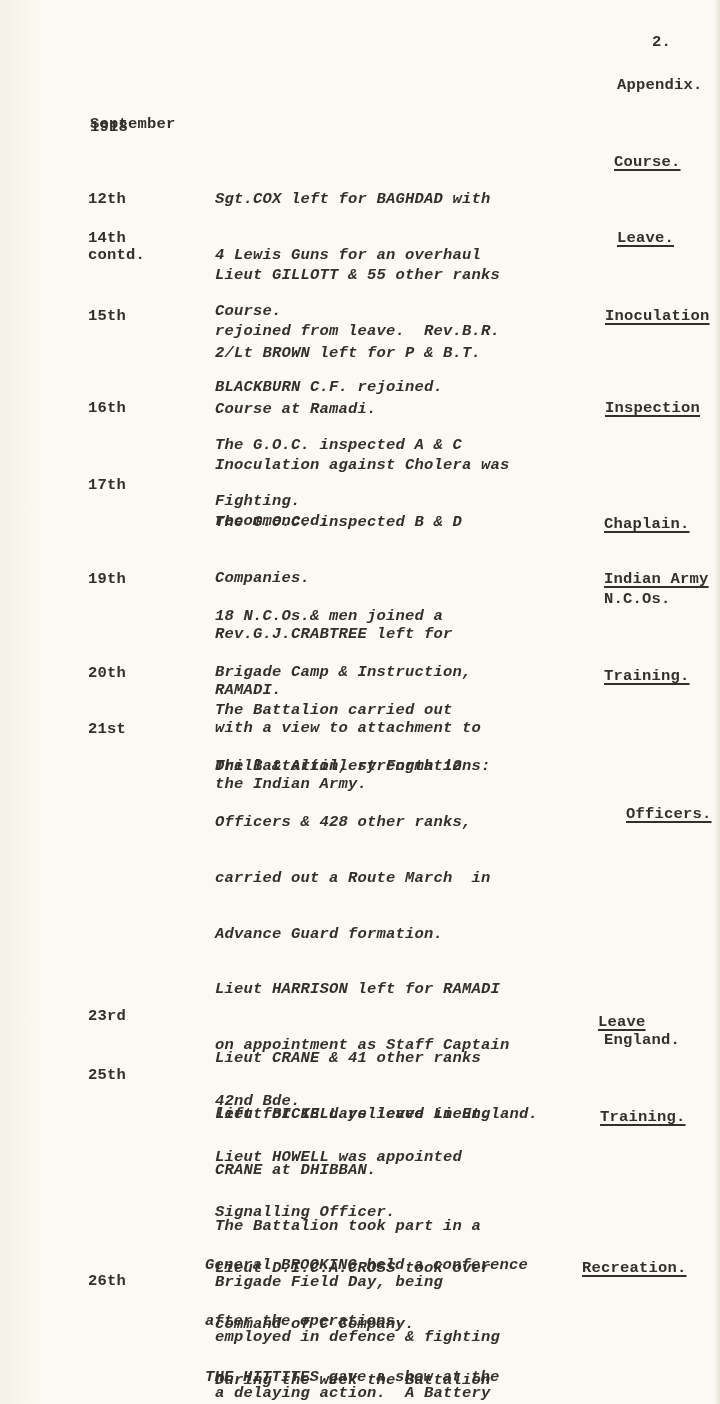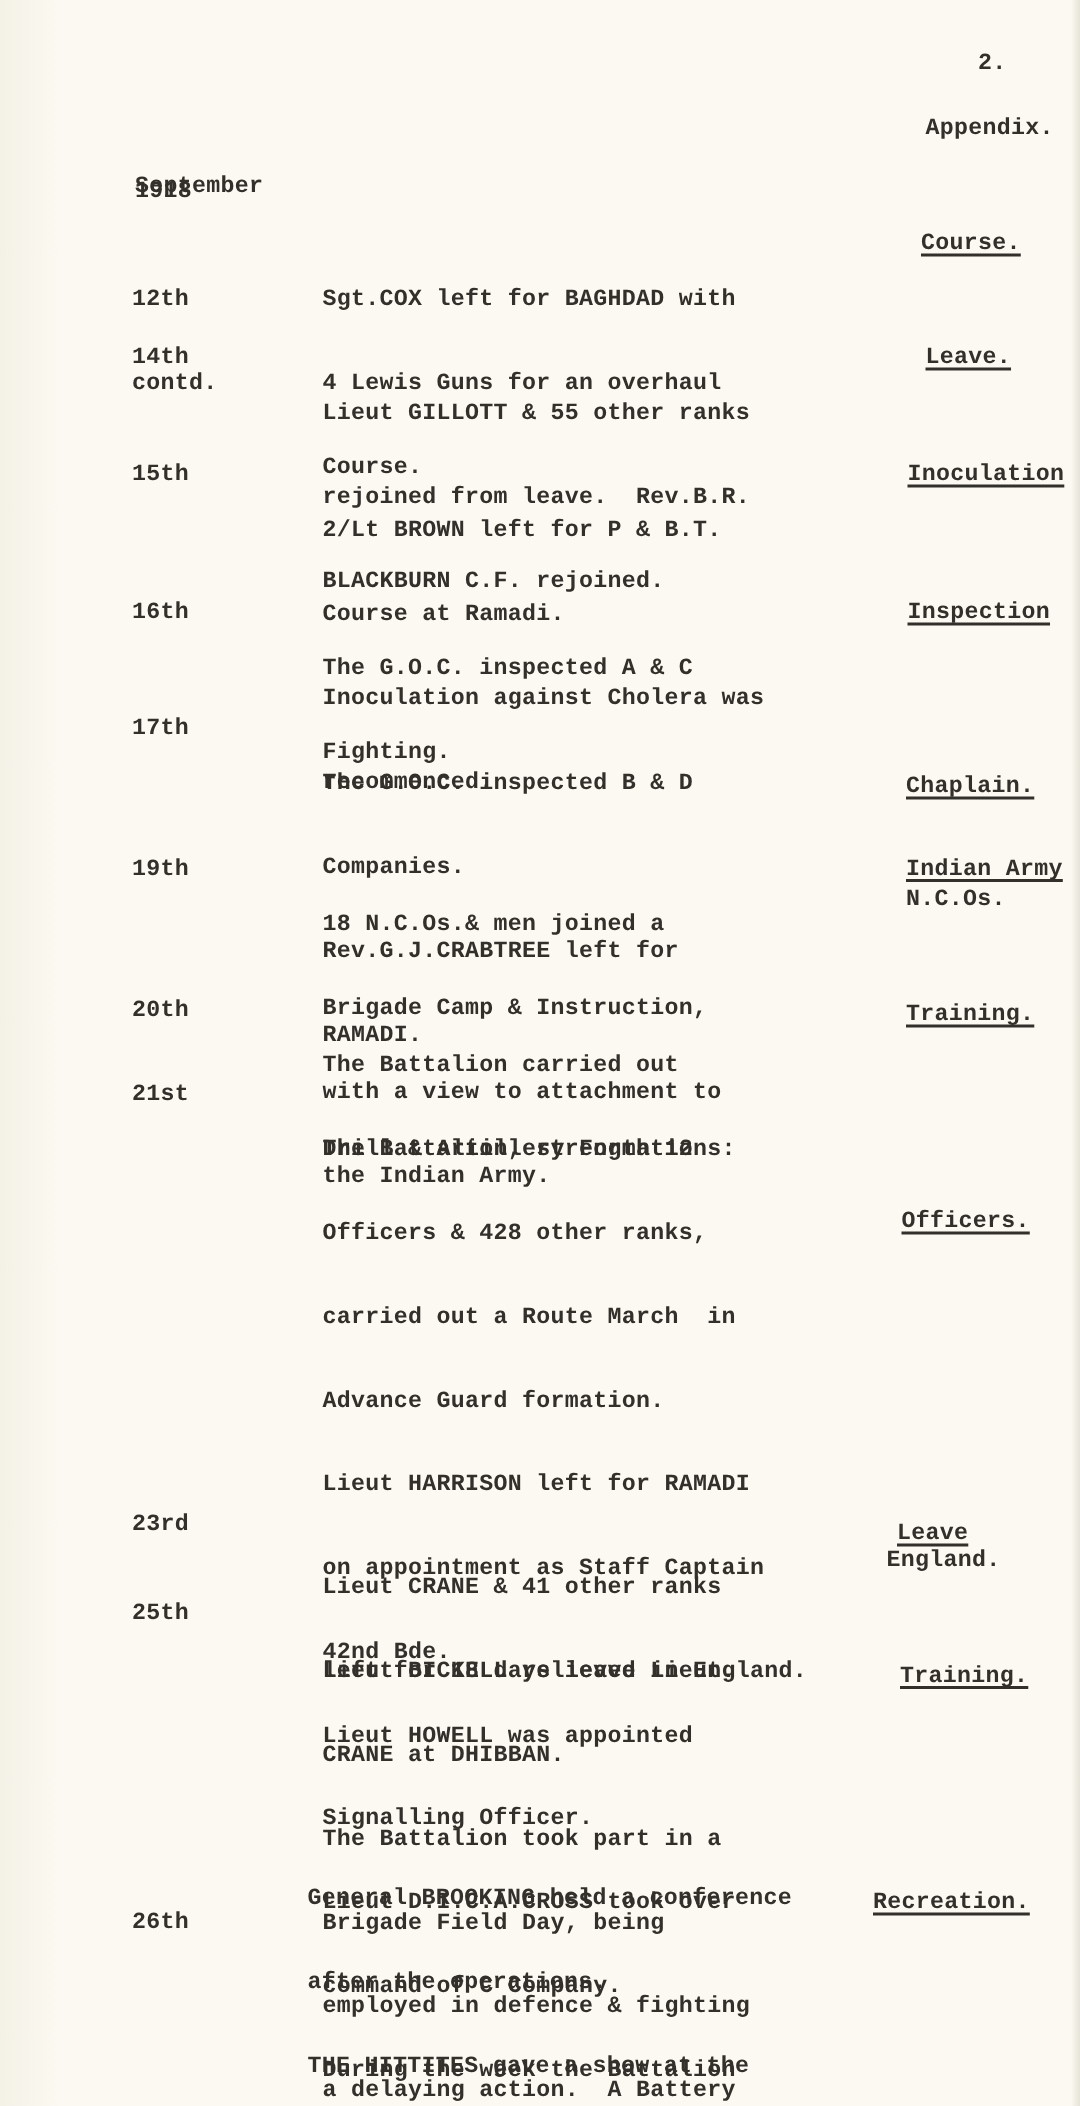--- a/index.html
+++ b/index.html
@@ -53,20 +53,21 @@
       position: absolute;
       left: 90px; top: 115px;
     }
     .entry-date {
       position: absolute;
       left: 88px;
     }
     .entry-body {
       position: absolute;
       left: 215px;
+      font-style: italic;
     }
     .entry-body .line {
       display: block;
     }
     .appendix-label {
       position: absolute;
       text-decoration: underline;
       text-decoration-thickness: 2px;
       text-underline-offset: 3px;
       text-decoration-style: solid;
@@ -158,29 +159,29 @@
     <span class="line">on appointment as Staff Captain</span>
     <span class="line">42nd Bde.</span>
     <span class="line">Lieut HOWELL was appointed</span>
     <span class="line">Signalling Officer.</span>
     <span class="line">Lieut D.I.C.A.CROSS took over</span>
     <span class="line">command of C Company.</span>
     <span class="line">During the week the Battalion</span>
     
     
   </div>
-  <div class="tw appendix-label" style="left:601px; top:805px">Officers.</div>
+  <div class="tw appendix-label" style="left:626px; top:805px">Officers.</div>
 
   <div class="tw entry-date" style="top:1007px">23rd</div>
   <div class="tw entry-body" style="top:1012px">
     <span class="line">Lieut CRANE &amp; 41 other ranks</span>
     <span class="line">left for 18 days leave in England.</span>
   </div>
   <div class="tw appendix-label" style="left:598px; top:1013px">Leave</div>
-  <div class="tw appendix-label no-underline" style="left:591px; top:1031px">England.</div>
+  <div class="tw appendix-label no-underline" style="left:604px; top:1031px">England.</div>
 
   <div class="tw entry-date" style="top:1066px">25th</div>
   <div class="tw entry-body" style="top:1068px">
     <span class="line">Lieut BICKELL relieved Lieut.</span>
     <span class="line">CRANE at DHIBBAN.</span>
     <span class="line">The Battalion took part in a</span>
     <span class="line">Brigade Field Day, being</span>
     <span class="line">employed in defence &amp; fighting</span>
     <span class="line">a delaying action.  A Battery</span>
     

